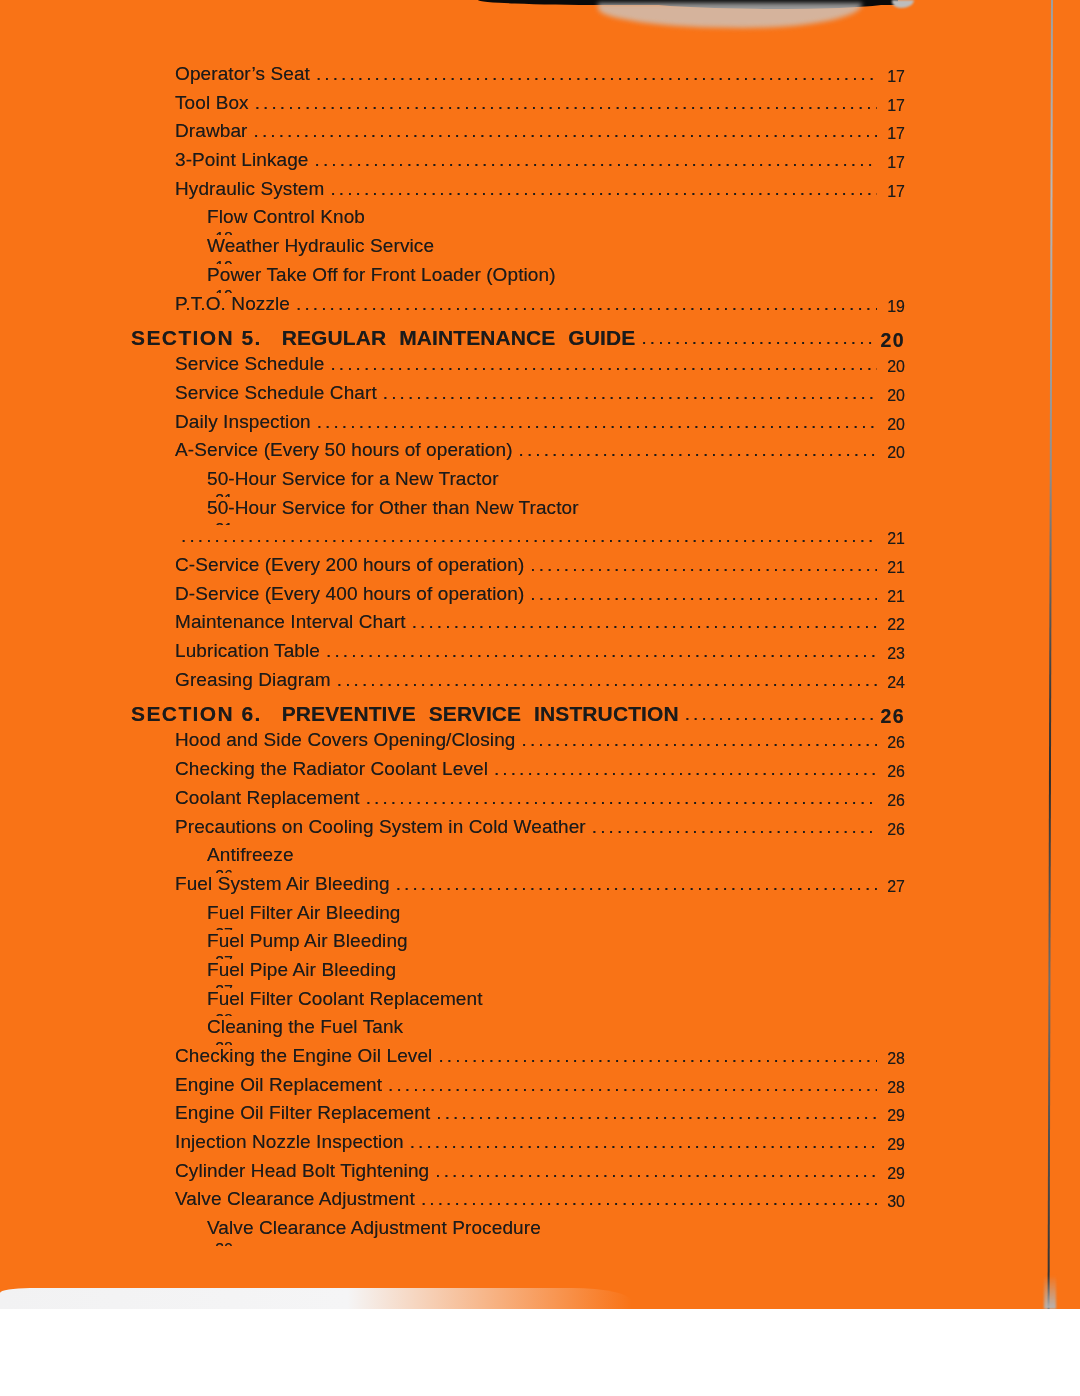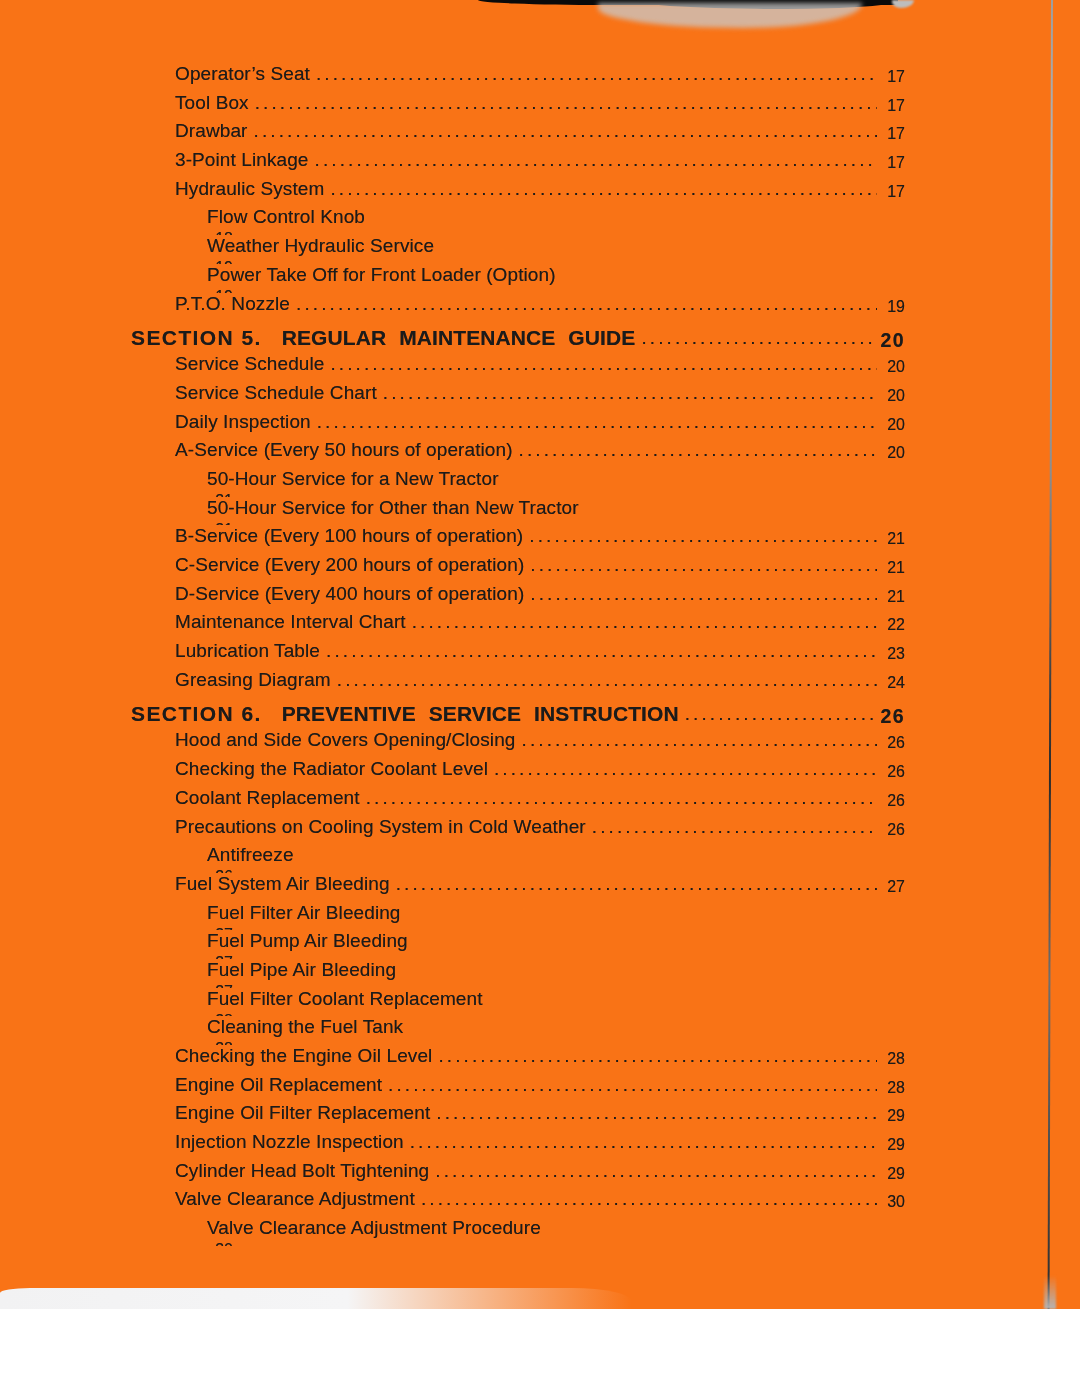--- a/index.html
+++ b/index.html
@@ -202,21 +202,20 @@
     <span class="label">50-Hour Service for a New Tractor</span>
     <span class="dots">............................................................................................................................................................................................................................................................................................................</span>
     <span class="pagenum">21</span>
   </div>
       <div class="row item lvl2">
     <span class="label">50-Hour Service for Other than New Tractor</span>
     <span class="dots">............................................................................................................................................................................................................................................................................................................</span>
     <span class="pagenum">21</span>
   </div>
       <div class="row item lvl1">
-    <span class="label">B-Service (Every 100 hours of operation)</span>
     <span class="dots">............................................................................................................................................................................................................................................................................................................</span>
     <span class="pagenum">21</span>
   </div>
       <div class="row item lvl1">
     <span class="label">C-Service (Every 200 hours of operation)</span>
     <span class="dots">............................................................................................................................................................................................................................................................................................................</span>
     <span class="pagenum">21</span>
   </div>
       <div class="row item lvl1">
     <span class="label">D-Service (Every 400 hours of operation)</span>

